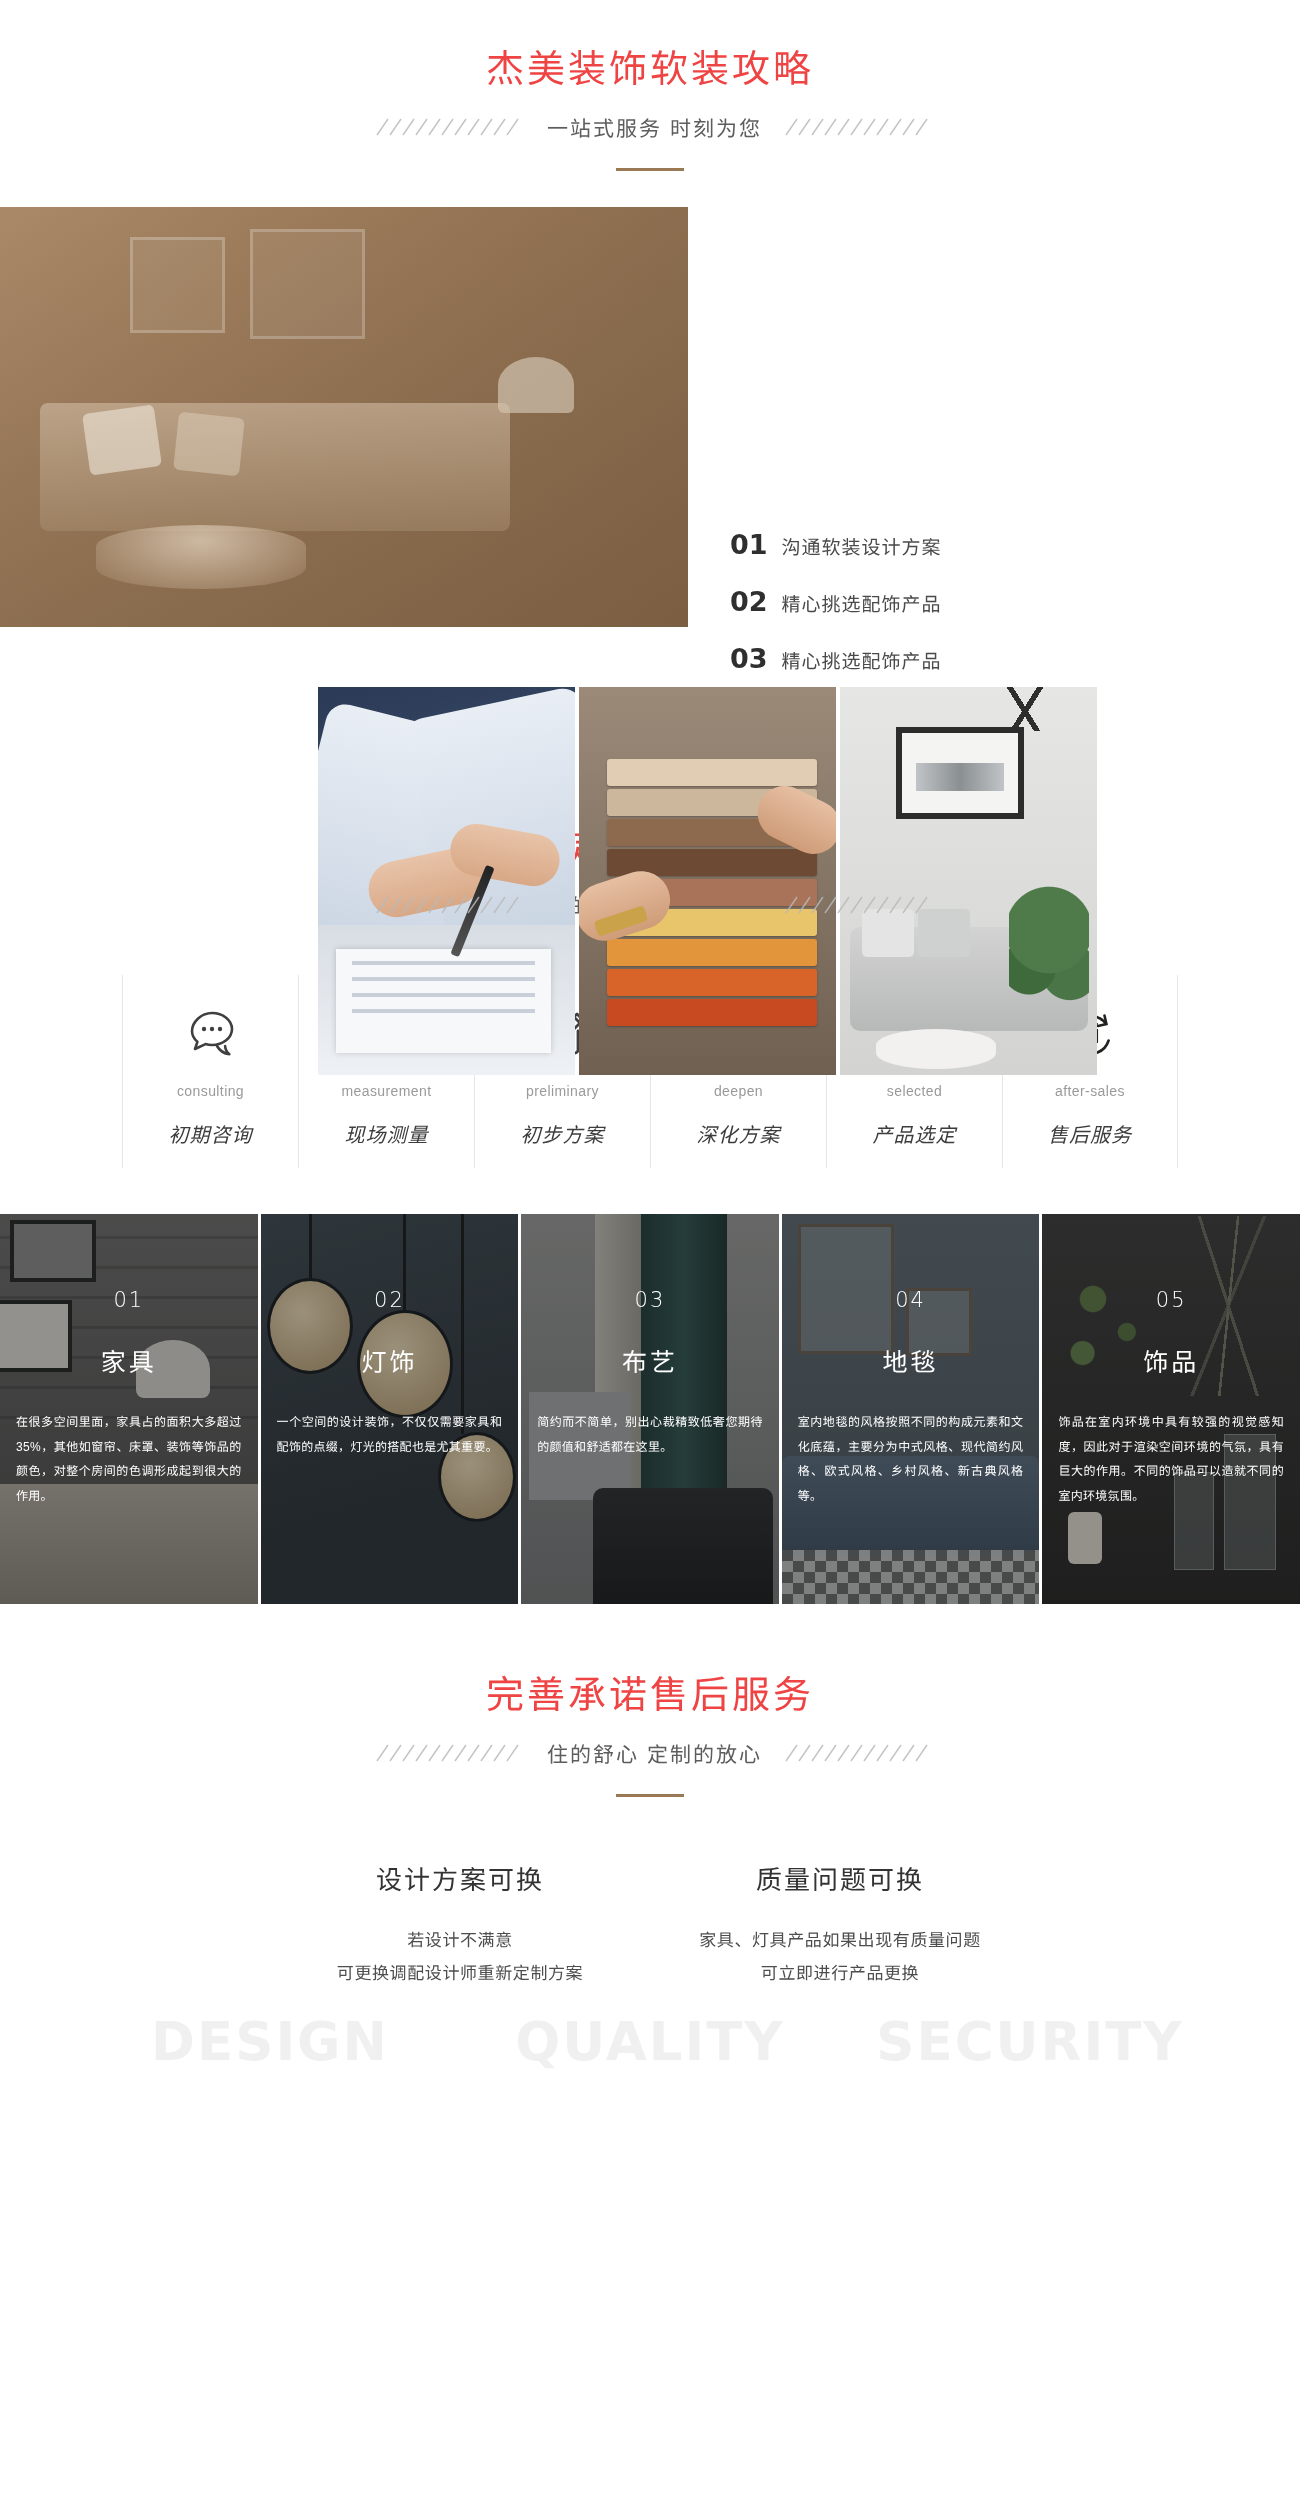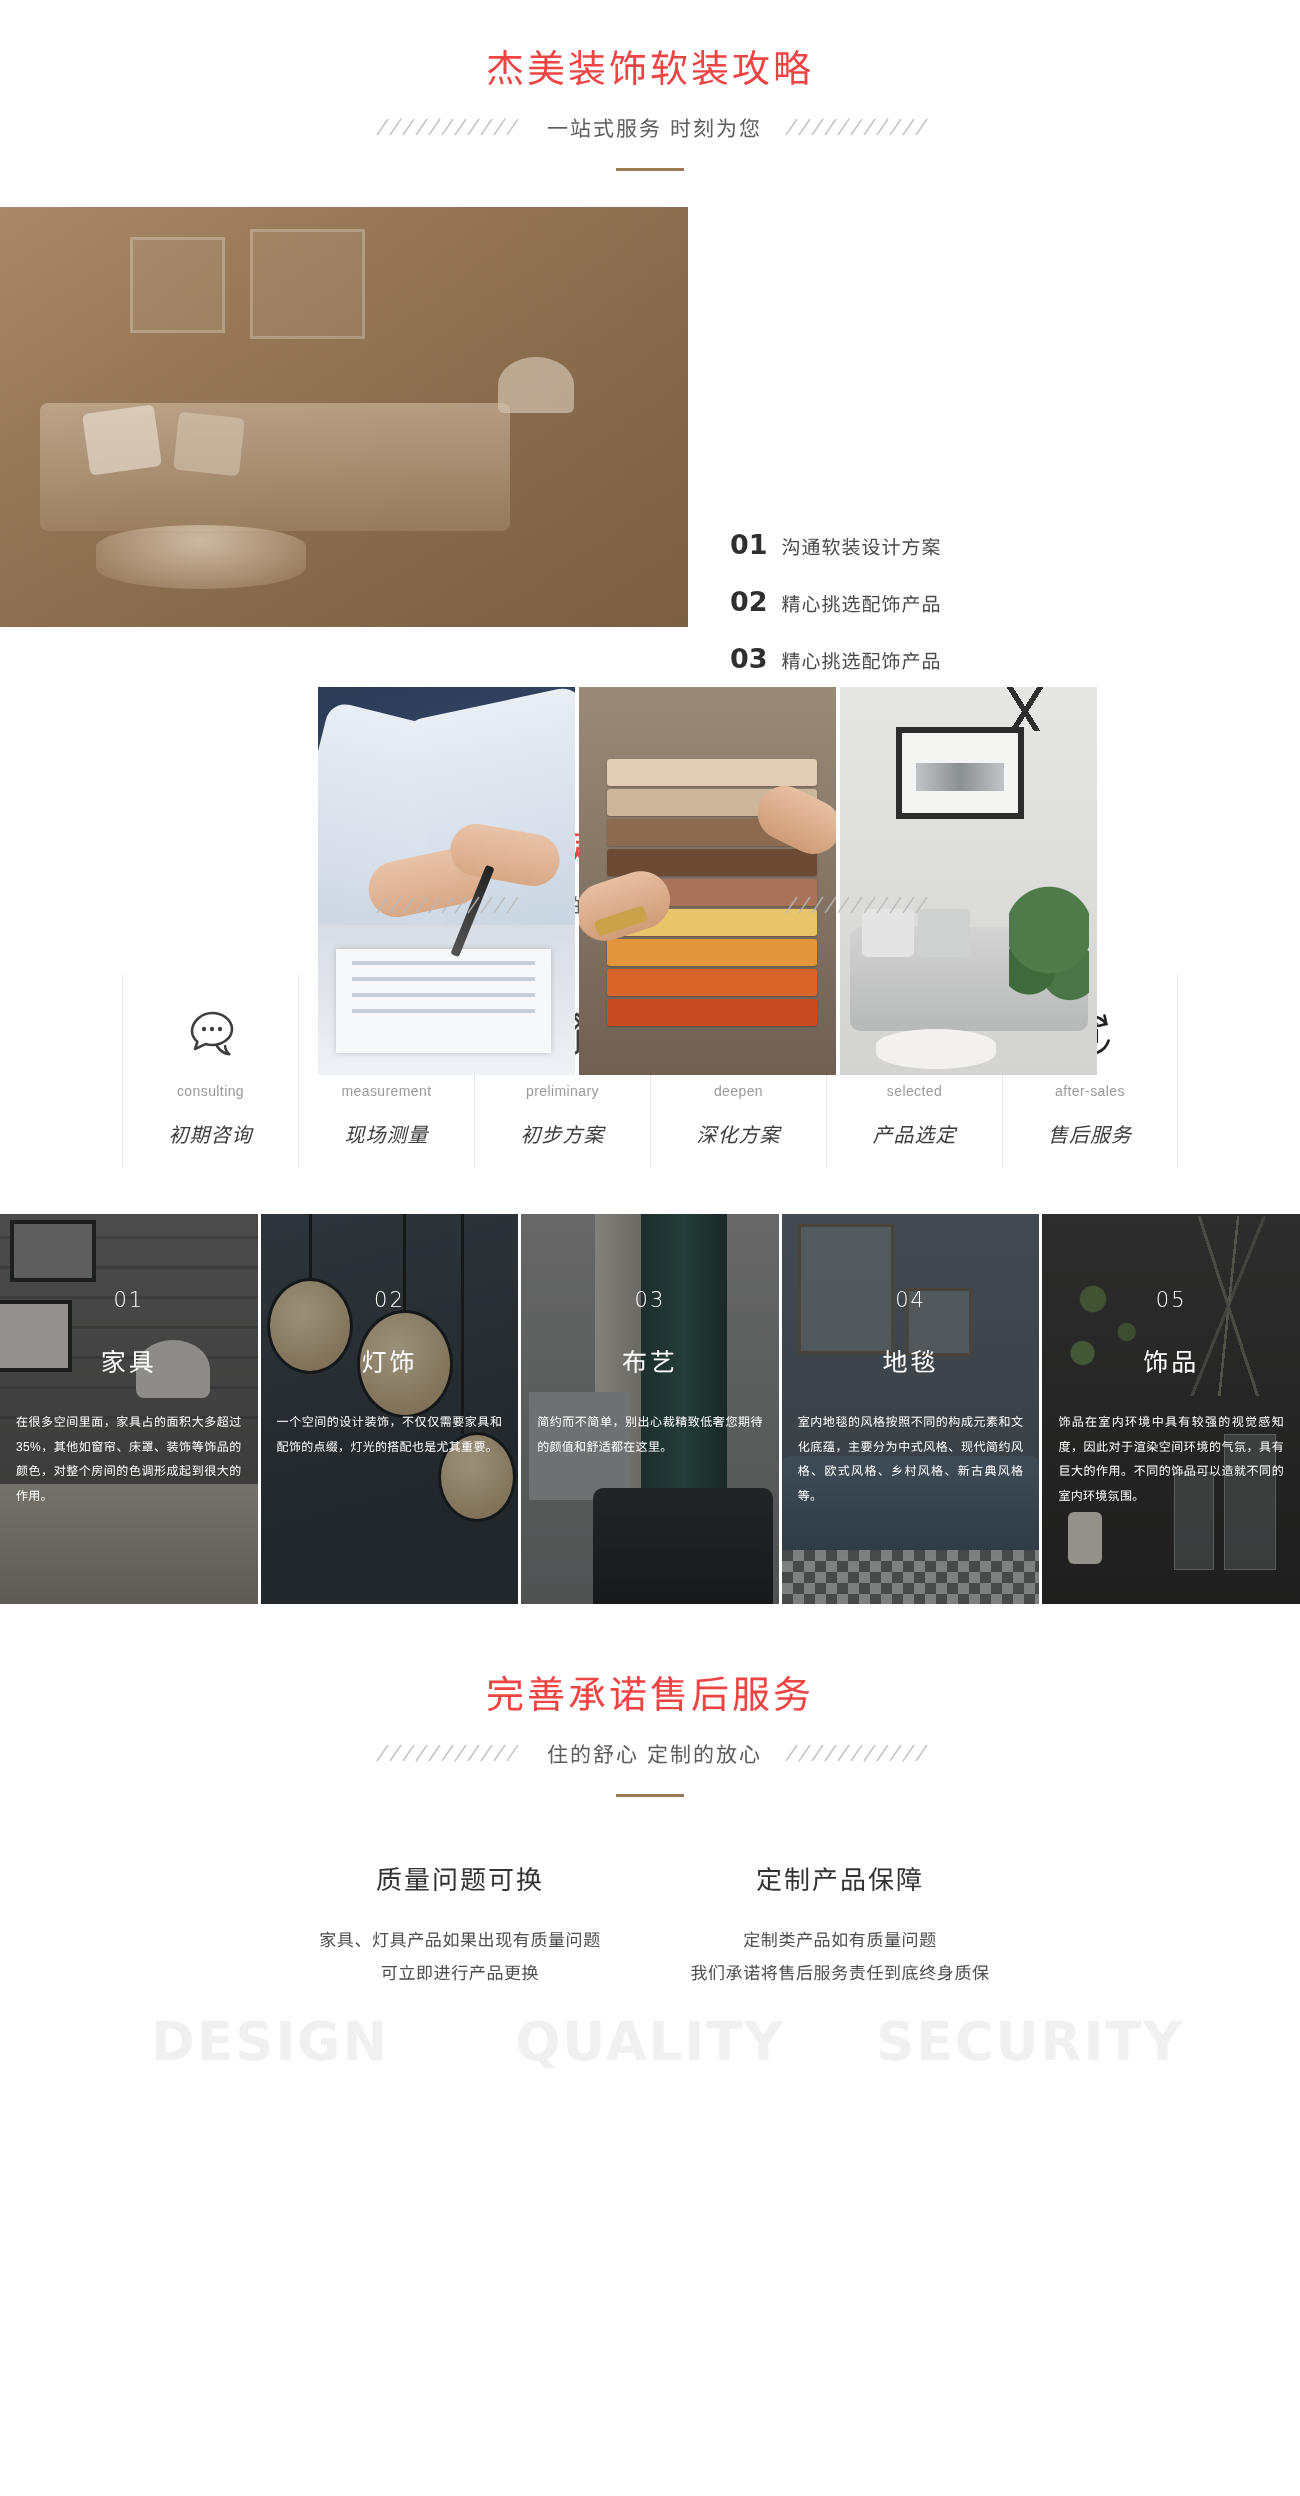--- a/index.html
+++ b/index.html
@@ -674,36 +674,36 @@
         <line x1="132" y1="19" x2="143" y2="3"></line>
       </g>
     </svg>
   </div>
   <div class="sec-rule"></div>
 </div>
 
 <div class="guar-wrap">
   <div class="guar">
 
+    <div class="gcol">
+      <div class="gt">设计方案可换</div>
+      <div class="gd">
+        <div>若设计不满意</div>
+        <div>可更换调配设计师重新定制方案</div>
+      </div>
+    </div>
 
     <div class="gcol">
       <div class="gt">质量问题可换</div>
       <div class="gd">
         <div>家具、灯具产品如果出现有质量问题</div>
         <div>可立即进行产品更换</div>
       </div>
     </div>
 
-    <div class="gcol">
-      <div class="gt">定制产品保障</div>
-      <div class="gd">
-        <div>定制类产品如有质量问题</div>
-        <div>我们承诺将售后服务责任到底终身质保</div>
-      </div>
-    </div>
 
   </div>
 
   <div class="watermarks">
     <div class="wm">DESIGN</div>
     <div class="wm">QUALITY</div>
     <div class="wm">SECURITY</div>
   </div>
 </div>
 

